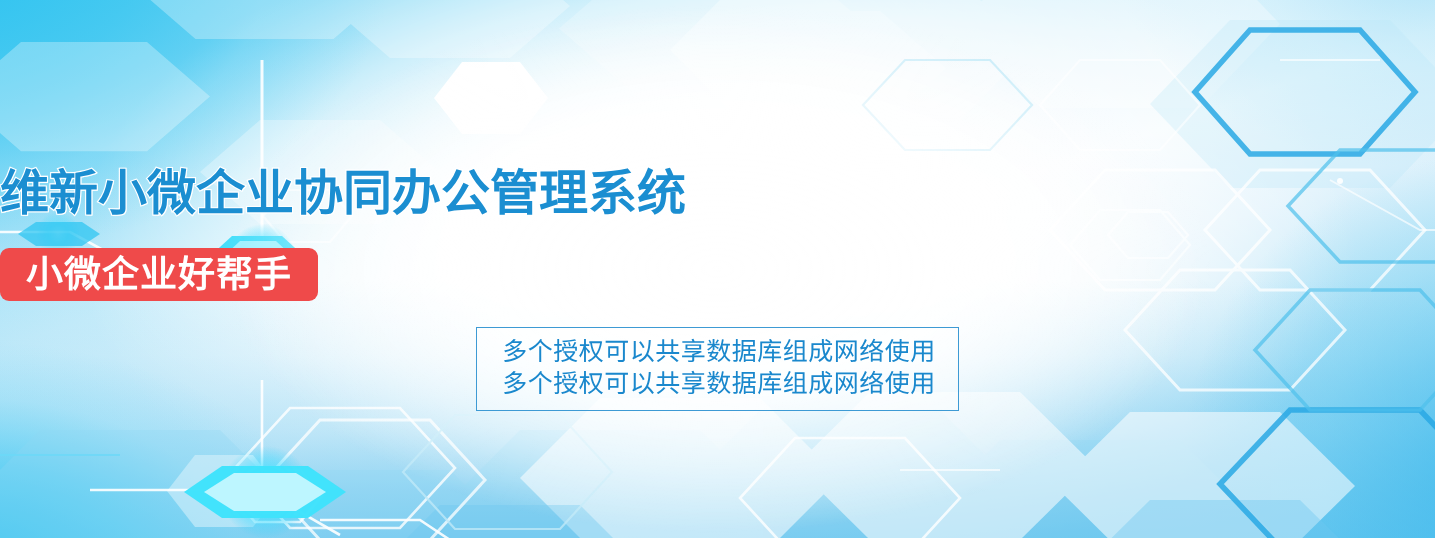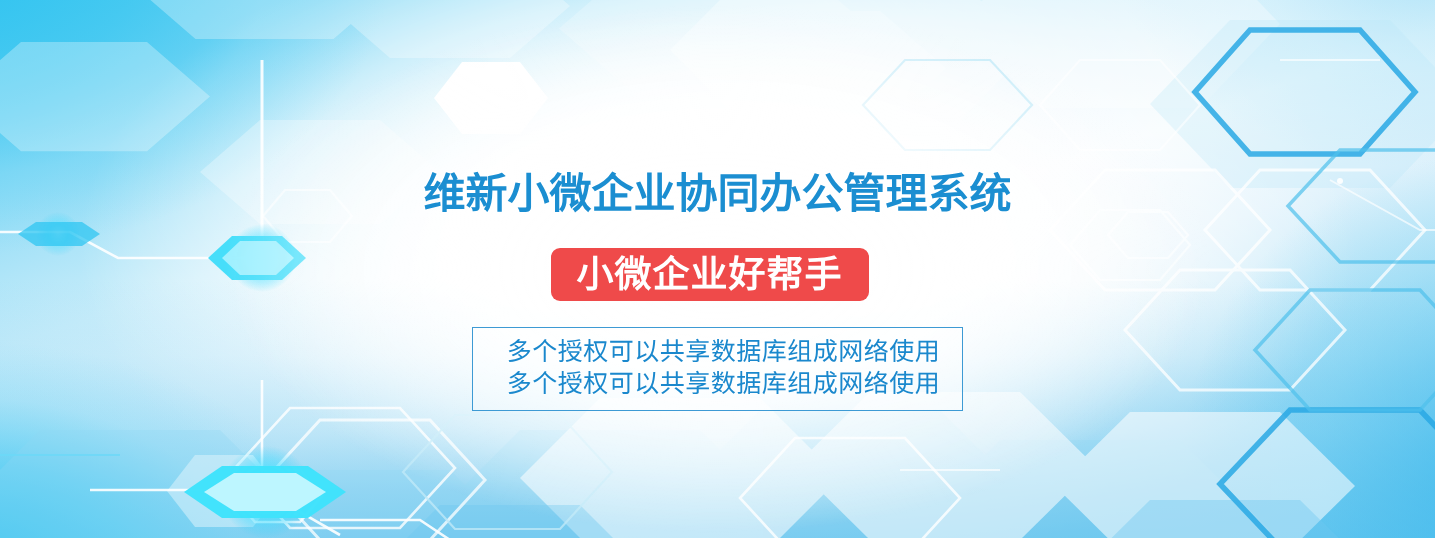--- a/index.html
+++ b/index.html
@@ -113,43 +113,43 @@
     display: flex;
     flex-direction: column;
     align-items: center;
   }
 
   .main-title {
     position: absolute;
     top: 142px;
     left: 0;
     right: 0;
-    text-align: center;
+    text-align: left;
     font-family: "DejaVu Sans", "Liberation Sans", sans-serif;
     font-weight: 700;
-    font-size: 42px;
+    font-size: 49px;
     line-height: 72px;
     letter-spacing: 0px;
     color: #1b8ed1;
     white-space: nowrap;
     -webkit-text-stroke: 2.2px #ffffff;
     paint-order: stroke fill;
     text-shadow:
        0 0 2px rgba(255,255,255,0.95),
        1px 1px 0 rgba(255,255,255,0.85);
     margin-top: 16px;
   }
 
   .badge-row {
     position: absolute;
     top: 248px;
     left: 0;
     right: 16px;
     display: flex;
-    justify-content: center;
+    justify-content: flex-start;
   }
   .badge {
     display: inline-flex;
     align-items: center;
     justify-content: center;
     height: 53px;
     padding: 0 26px;
     background: #ef4a4a;
     border-radius: 9px;
     color: #ffffff;
@@ -165,21 +165,21 @@
     top: 327px;
     left: 0;
     right: 0;
     display: flex;
     justify-content: center;
   }
   .desc-box {
     box-sizing: border-box;
     border: 1.6px solid #3d9ad4;
     background: rgba(255,255,255,0.30);
-    padding: 8px 22px 10px 34px;
+    padding: 8px 22px 10px 25px;
     text-align: center;
   }
   .desc-line {
     display: block;
     color: #1a88cd;
     font-size: 25px;
     line-height: 32px;
     letter-spacing: 0.5px;
     white-space: nowrap;
   }

